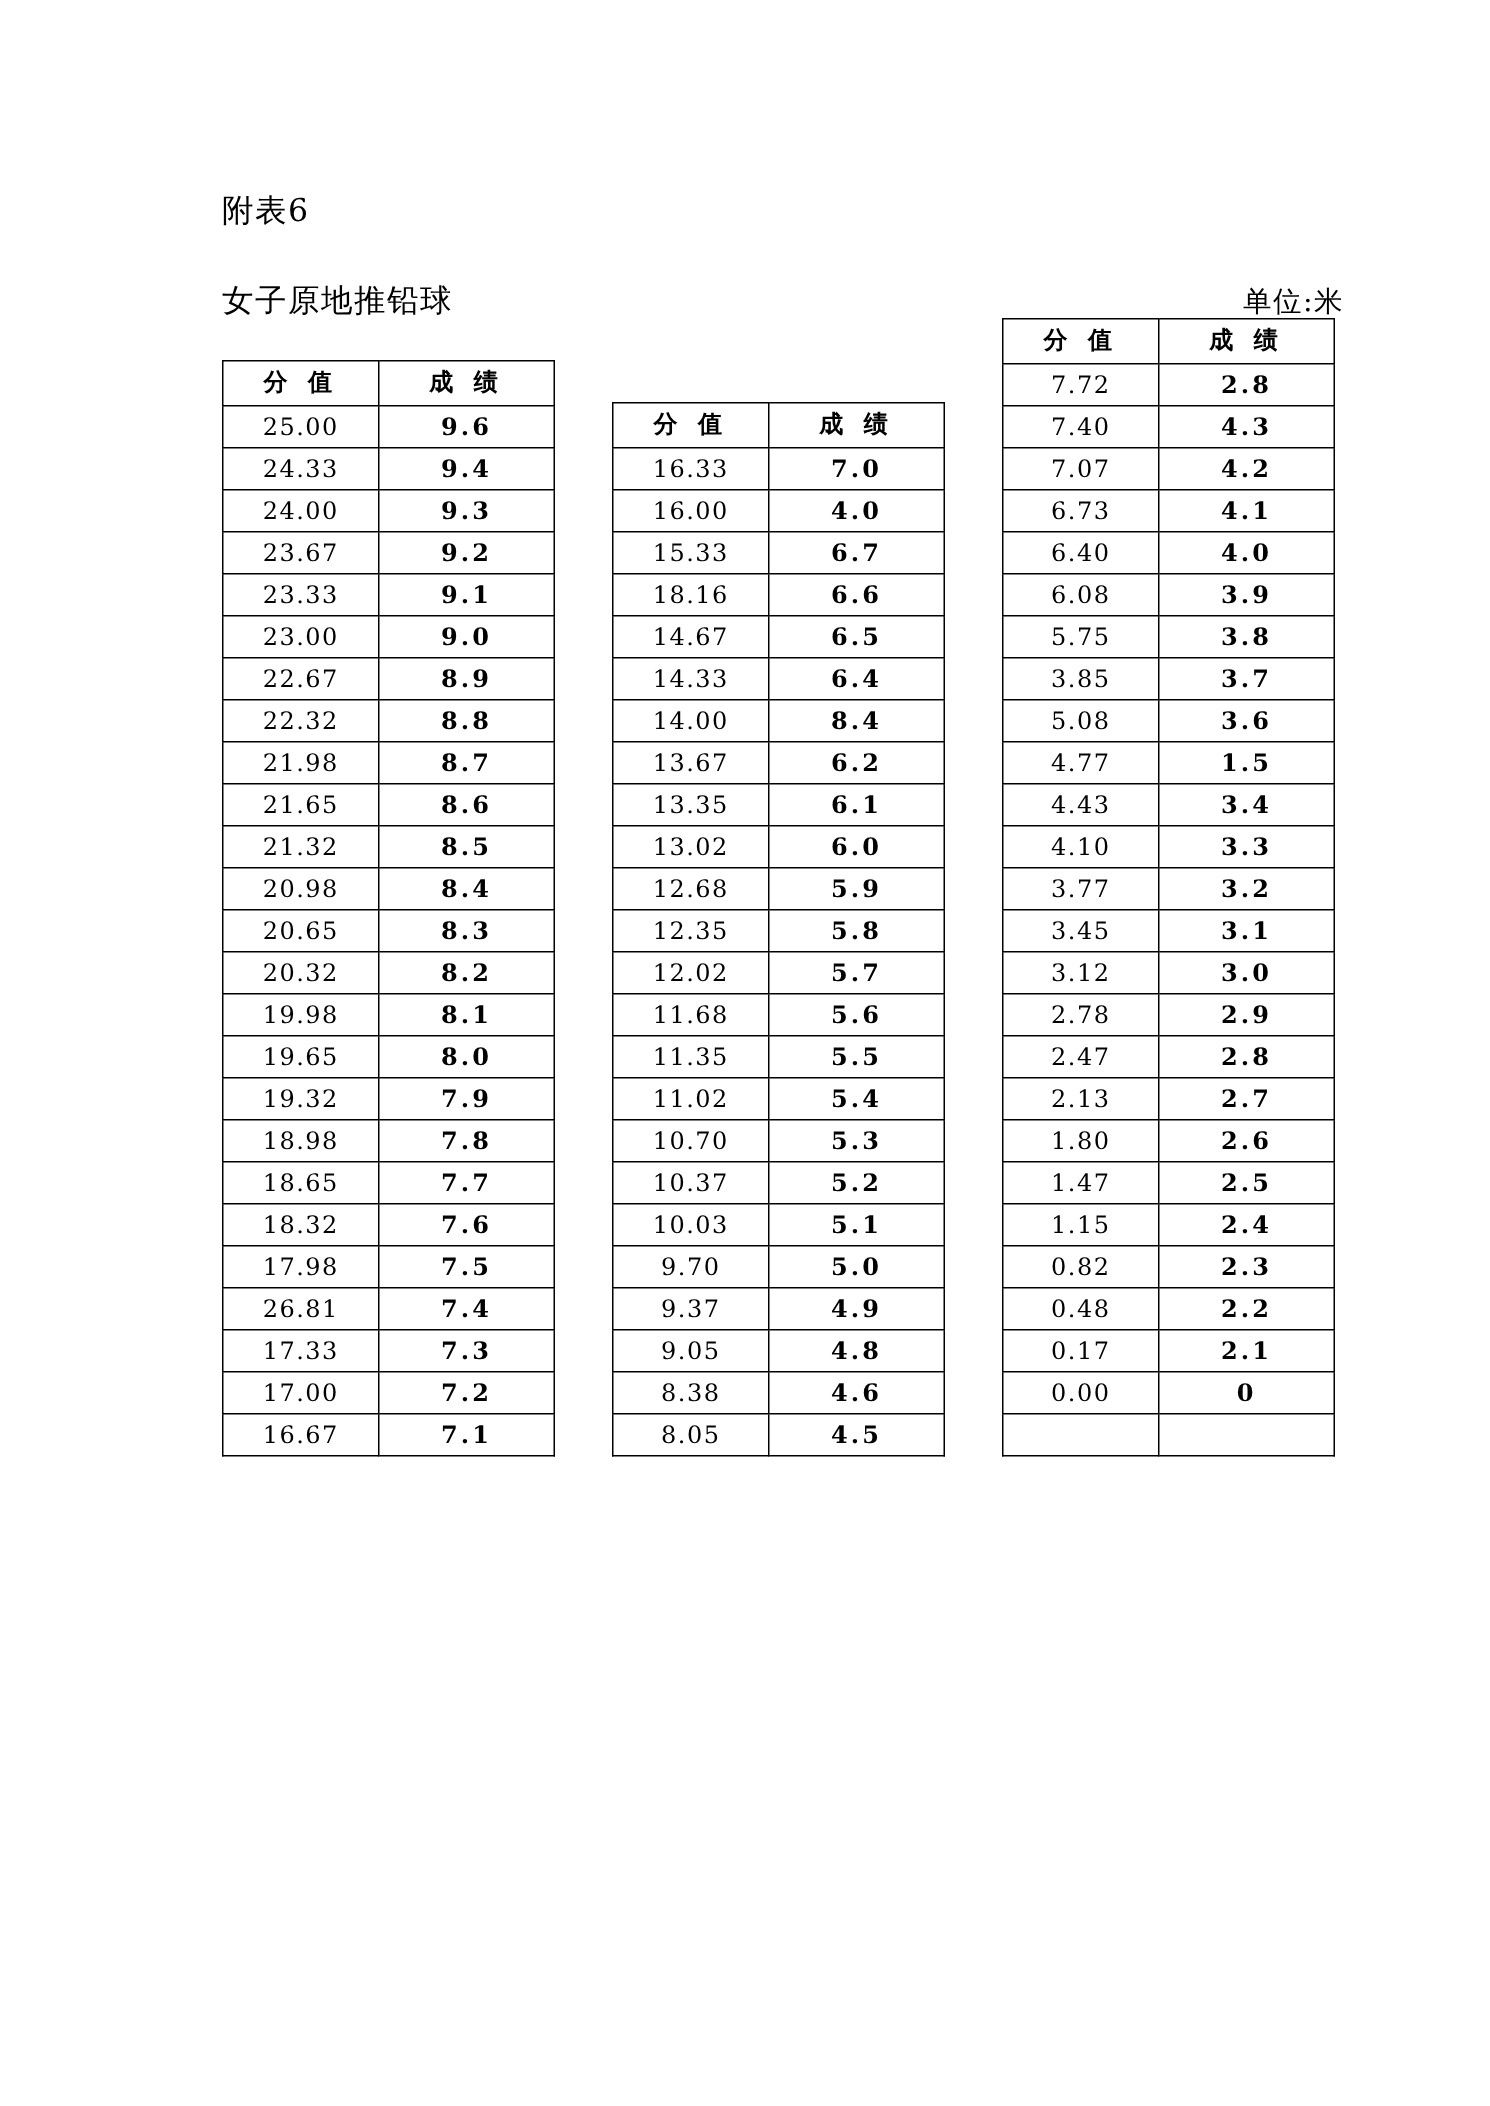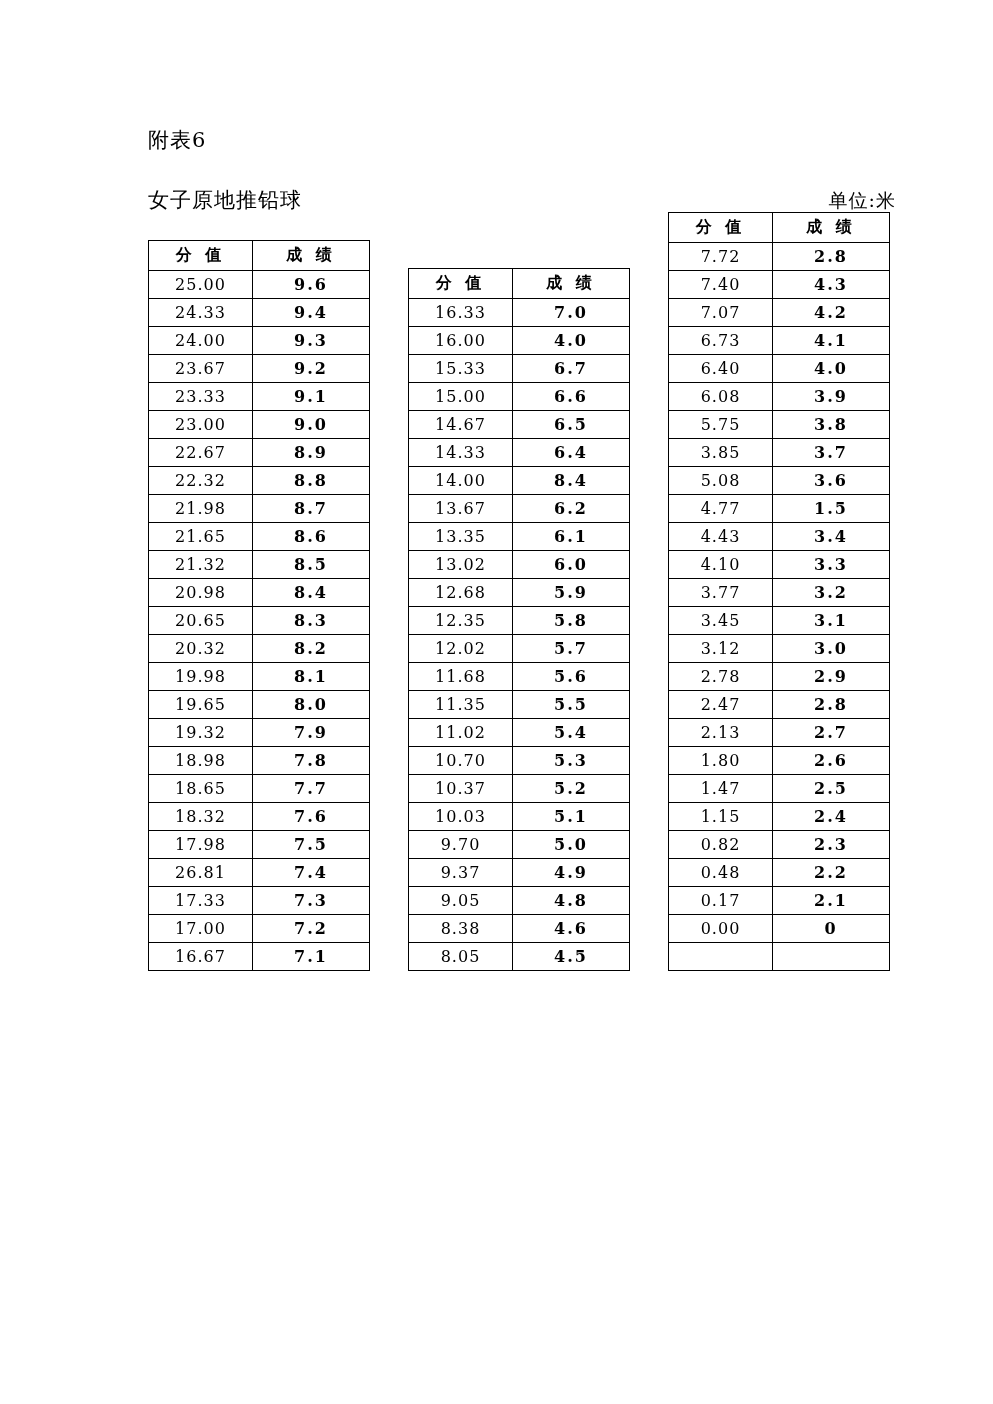--- a/index.html
+++ b/index.html
@@ -241,21 +241,21 @@
           </tr>
         <tr>
             <td class="score-cell">16.00</td>
             <td class="result-cell">4.0</td>
           </tr>
         <tr>
             <td class="score-cell">15.33</td>
             <td class="result-cell">6.7</td>
           </tr>
         <tr>
-            <td class="score-cell">15.00</td>
+            <td class="score-cell">18.16</td>
             <td class="result-cell">6.6</td>
           </tr>
         <tr>
             <td class="score-cell">14.67</td>
             <td class="result-cell">6.5</td>
           </tr>
         <tr>
             <td class="score-cell">14.33</td>
             <td class="result-cell">6.4</td>
           </tr>

